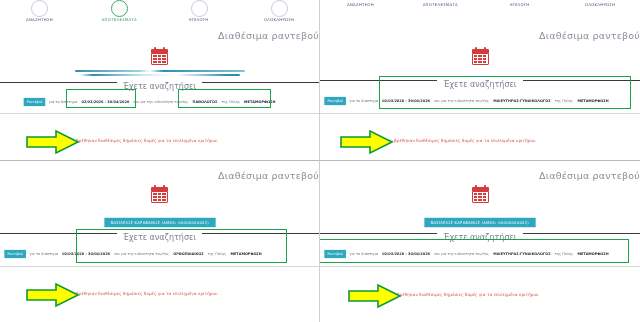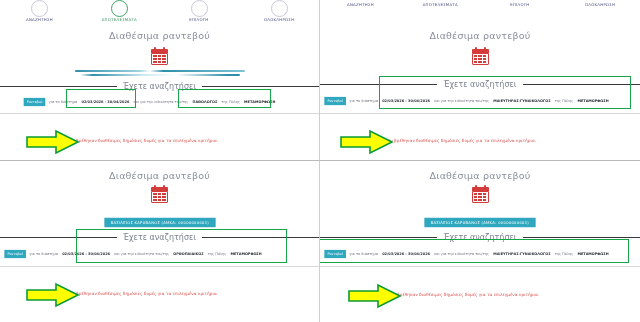--- a/index.html
+++ b/index.html
@@ -45,21 +45,21 @@
     letter-spacing:.25px;
     color:#4a4f86;
     white-space:nowrap;
     transform:scale(1.08);
   }
   .step-label.green{color:#3b8f5f;}
 
   
   .avail-title{
     position:absolute;left:0;right:0;
-    text-align:center;
+    text-align:right;
     font-size:9.5px;
     color:#8a8f9c;
     letter-spacing:.2px;
   }
 
   
   .cal-wrap{
     position:absolute;left:0;right:0;
     display:flex;justify-content:center;
   }
@@ -100,21 +100,21 @@
     font-size:3.5px;
     letter-spacing:.3px;
     padding:2.5px 6px;
     white-space:nowrap;
     transform:scale(1.05);
   }
 
   
   .legend-row{
     position:absolute;left:0;right:0;
-    display:flex;align-items:center;
+    display:flex;align-items:flex-start;
   }
   .legend-line{flex:1;height:1px;background:#3a3a3a;}
   .legend-text{
     padding:0 6px;
     font-size:8px;
     color:#7b8190;
     white-space:nowrap;
   }
 
   

